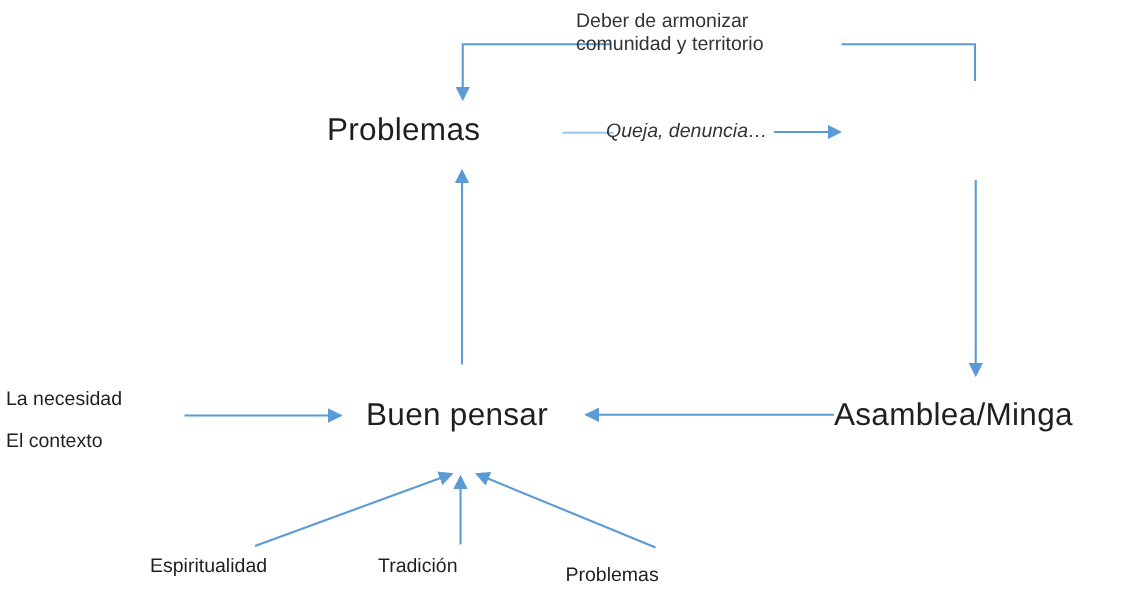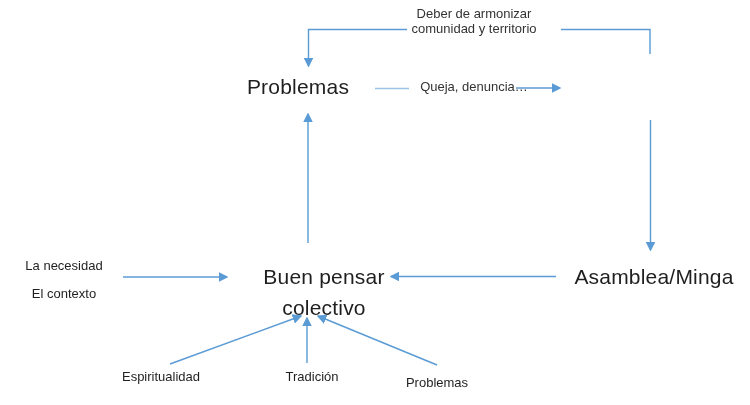--- a/index.html
+++ b/index.html
@@ -31,21 +31,21 @@
   }
   .edge-light {
     stroke: var(--color-line_light, #9cc3e8);
   }
   .arrowhead-shape {
     fill: var(--color-line, #5b9bd5);
     stroke: none;
   }
   .node {
     position: absolute;
-    text-align: center;
+    text-align: left;
     white-space: nowrap;
   }
   .node span { display: block; }
   .node-lg {
     font-size: 21px;
     line-height: 26px;
     letter-spacing: 0.2px;
     color: var(--color-text_dark, #1f1f1f);
   }
   .node-sm {
@@ -54,21 +54,21 @@
     color: var(--color-text_small, #333333);
   }
   .node-md {
     font-size: 13px;
     line-height: 18px;
     color: var(--color-text_dark, #1f1f1f);
   }
   
   .n-deber        { left: 384px; top: 6px;   width: 180px; }
   .n-problemas    { left: 218px; top: 74px;  width: 160px; }
-  .n-queja        { left: 404px; top: 79px;  width: 140px; }
+  .n-queja        { left: 404px; top: 79px;  width: 140px; font-style: italic; }
   .n-autoridades  { left: 574px; top: 58px;  width: 160px; line-height: 28px; }
   .n-asamblea     { left: 556px; top: 264px; width: 196px; }
   .n-buen-pensar  { left: 244px; top: 245px; width: 160px; line-height: 31px; margin-top: 16px; }
   .n-necesidad    { left: 4px;   top: 252px; width: 120px; line-height: 28px; }
   .n-espiritualidad { left: 100px; top: 368px; width: 122px; }
   .n-tradicion      { left: 252px; top: 368px; width: 120px; }
   .n-naturaleza     { left: 377px; top: 374px; width: 120px; }
 </style>
 </head>
 <body>
@@ -118,21 +118,20 @@
     <span>Queja, denuncia…</span>
   </div>
 
 
   <div class="node node-lg n-asamblea">
     <span>Asamblea/Minga</span>
   </div>
 
   <div class="node node-lg n-buen-pensar">
     <span>Buen pensar</span>
-    <span>colectivo</span>
   </div>
 
   <div class="node node-md n-necesidad">
     <span>La necesidad</span>
     <span>El contexto</span>
   </div>
 
   <div class="node node-md n-espiritualidad">
     <span>Espiritualidad</span>
   </div>

